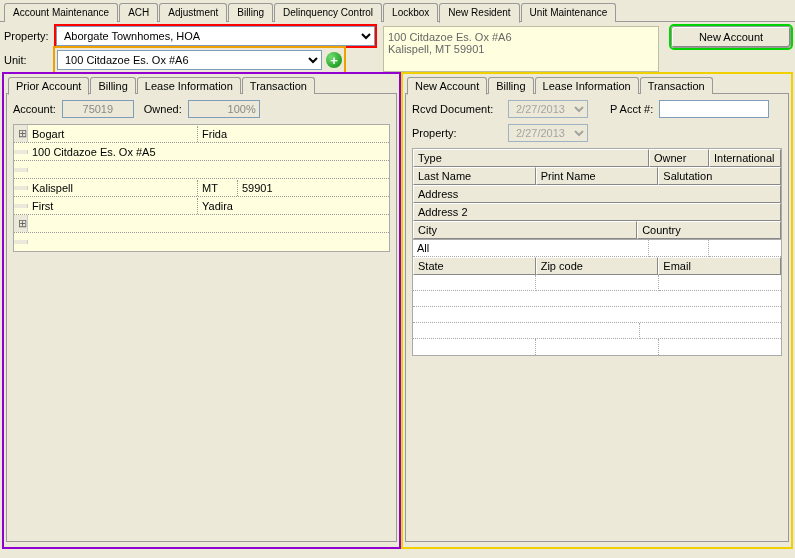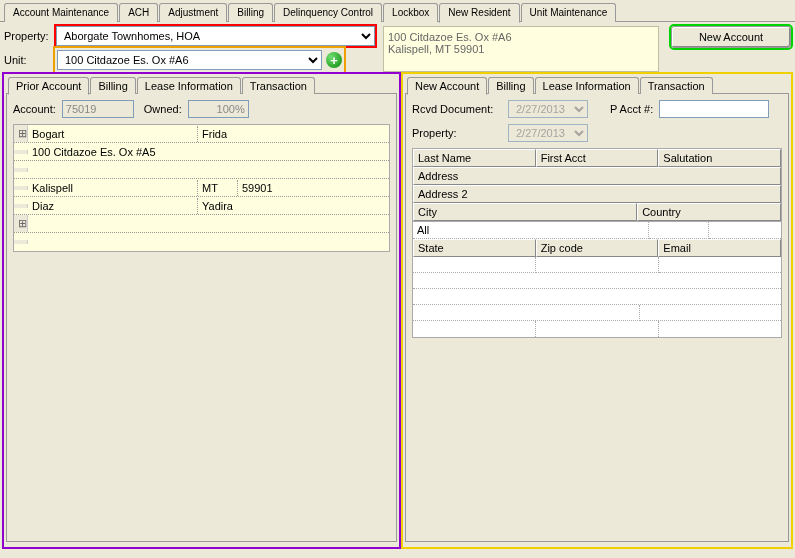--- a/index.html
+++ b/index.html
@@ -273,23 +273,23 @@
     <div class="panel left outline-purple">
       <div class="sub-tabs">
         <div class="sub-tab active">Prior Account</div>
         <div class="sub-tab">Billing</div>
         <div class="sub-tab">Lease Information</div>
         <div class="sub-tab">Transaction</div>
       </div>
       <div class="sub-body">
         <div class="form-row">
           <span>Account:</span>
-          <input type="text" class="field" style="width: 72px;" disabled="" value="75019">
+          <input type="text" class="field" style="width: 72px; text-align: center;" disabled="" value="75019">
           <span style="margin-left:4px">Owned:</span>
-          <input type="text" class="field" style="width: 61px; text-align: right;" disabled="" value="100%">
+          <input type="text" class="field" style="width: 72px; text-align: right;" disabled="" value="100%">
         </div>
         <div class="grid">
           <div class="grid-row">
             <div class="grid-cell exp">⊞</div>
             <div class="grid-cell" style="width:170px">Bogart</div>
             <div class="grid-cell" style="flex:1;border-right:none">Frida</div>
           </div>
           <div class="grid-row">
             <div class="grid-cell exp"></div>
             <div class="grid-cell" style="flex:1;border-right:none">100 Citdazoe Es. Ox #A5</div>
@@ -299,21 +299,21 @@
             <div class="grid-cell" style="flex:1;border-right:none"></div>
           </div>
           <div class="grid-row">
             <div class="grid-cell exp"></div>
             <div class="grid-cell" style="width:170px">Kalispell</div>
             <div class="grid-cell" style="width:40px">MT</div>
             <div class="grid-cell" style="flex:1;border-right:none">59901</div>
           </div>
           <div class="grid-row">
             <div class="grid-cell exp"></div>
-            <div class="grid-cell" style="width:170px">Diaz</div>
+            <div class="grid-cell" style="width:170px">First</div>
             <div class="grid-cell" style="flex:1;border-right:none">Yadira</div>
           </div>
           <div class="grid-row">
             <div class="grid-cell exp">⊞</div>
             <div class="grid-cell" style="flex:1;border-right:none"></div>
           </div>
           <div class="grid-row" style="border-bottom:none">
             <div class="grid-cell exp"></div>
             <div class="grid-cell" style="flex:1;border-right:none"></div>
           </div>
@@ -335,22 +335,27 @@
           <span style="margin-left:16px">P Acct #:</span>
           <input type="text" class="field" style="width: 110px;" value="">
         </div>
         <div class="form-row">
           <span style="width:90px">Property:</span>
           <select class="date-sel" disabled=""><option>2/27/2013</option></select>
         </div>
 
         <div class="r-grid">
           <div class="r-row">
+            <div class="hdr" style="flex:1.5">Type</div>
+            <div class="hdr" style="width:60px">Owner</div>
+            <div class="hdr" style="width:72px">International</div>
+          </div>
+          <div class="r-row">
             <div class="hdr" style="flex:1">Last Name</div>
-            <div class="hdr" style="flex:1">First Acct</div>
+            <div class="hdr" style="flex:1">Print Name</div>
             <div class="hdr" style="flex:1">Salutation</div>
           </div>
           <div class="r-row">
             <div class="hdr" style="flex:1">Address</div>
           </div>
           <div class="r-row">
             <div class="hdr" style="flex:1">Address 2</div>
           </div>
           <div class="r-row">
             <div class="hdr" style="flex:1.6">City</div>

